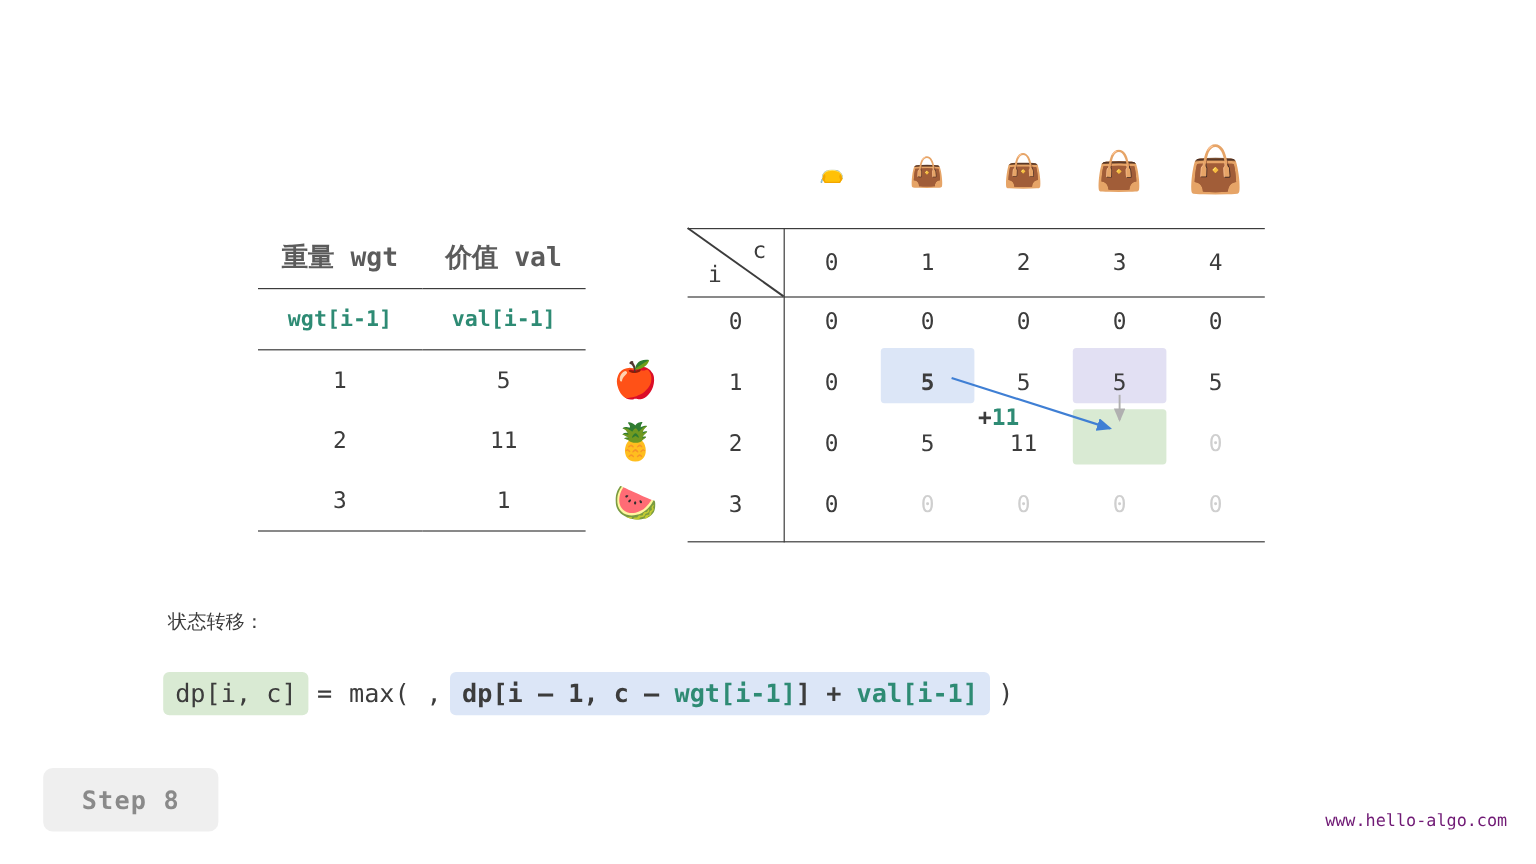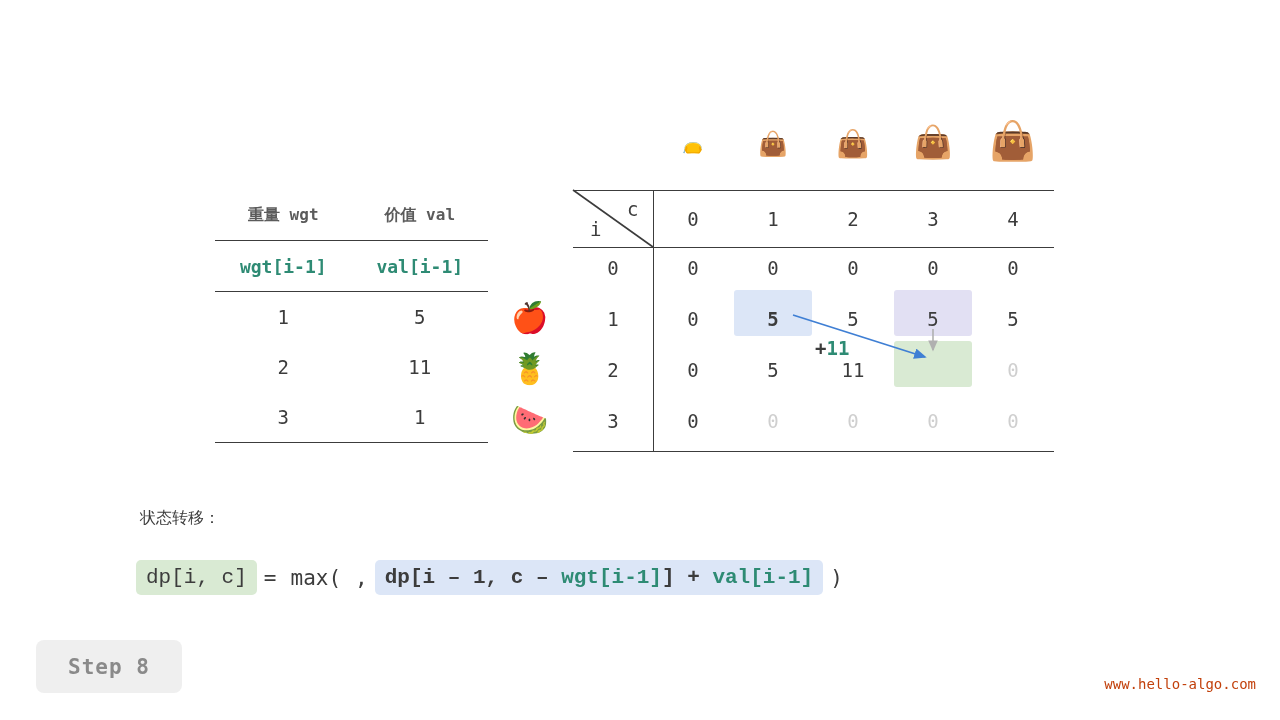--- a/index.html
+++ b/index.html
@@ -19,21 +19,21 @@
   #left-table td{
     text-align:center;
     font-family:"DejaVu Sans Mono","Liberation Mono",monospace;
     font-size:19px;
     color:#3c3c3c;
     padding:0;
     height:50px;
     vertical-align:middle;
   }
   #left-table td.hdr{
-    font-weight:bold;color:#5b5b5b;font-size:16px;
+    font-weight:bold;color:#5b5b5b;font-size:22px;
   }
   #left-table td.sub{
     font-weight:bold;color:#2e8b74;font-size:18px;
   }
   .tb-bot{border-bottom:1.6px solid #3c3c3c;}
   .tb-thin{border-bottom:1px solid #3c3c3c;}
 
   
   .fruit{
     position:absolute;left:508px;font-size:30px;line-height:1;
@@ -76,40 +76,40 @@
     font-size:16px;color:#3c3c3c;
   }
   #formula{
     position:absolute;left:136px;top:560px;
     font-family:"DejaVu Sans Mono","Liberation Mono",monospace;
     font-size:21px;color:#3c3c3c;
     white-space:nowrap;
     display:flex;align-items:center;
   }
   .box{
-    border-radius:5px;padding:6px 10px;display:inline-block;font-family:Liberation Mono, monospace;
+    border-radius:5px;padding:6px 10px;display:inline-block;
   }
   .box-green{background:#d9ead3;}
   .box-purple{background:#e2e0f3;}
   .box-blue{background:#dce6f7;font-weight:bold;}
   .tok-teal{color:#2e8b74;font-weight:bold;}
   .plain{padding:0 7px;}
 
   
   #step{
     position:absolute;left:36px;top:640px;width:146px;height:53px;
     background:#efefef;border-radius:8px;
     display:flex;align-items:center;justify-content:center;
     font-family:"DejaVu Sans Mono","Liberation Mono",monospace;
     font-size:21px;font-weight:bold;color:#8a8a8a;letter-spacing:1px;
   }
   #watermark{
     position:absolute;right:24px;top:676px;
     font-family:"DejaVu Sans Mono","Liberation Mono",monospace;
-    font-size:14px;color:#c2410c;
+    font-size:14px;color:#701a75;
   }
   #plus11{
     position:absolute;left:815px;top:337px;
     font-family:"DejaVu Sans Mono","Liberation Mono",monospace;
     font-size:19px;font-weight:bold;color:#3c3c3c;
   }
   #plus11 .num{color:#2e8b74;}
   svg.overlay{position:absolute;left:0;top:0;width:1280px;height:720px;pointer-events:none;}
 </style>
 </head>

